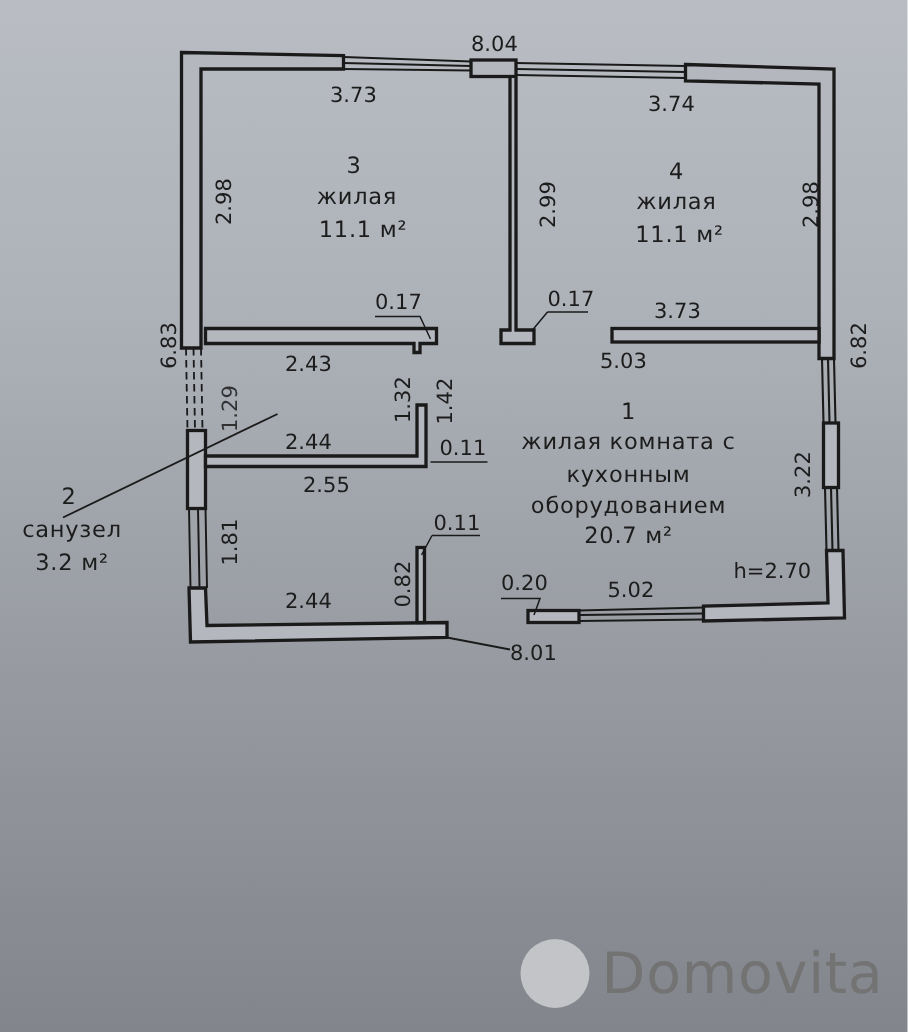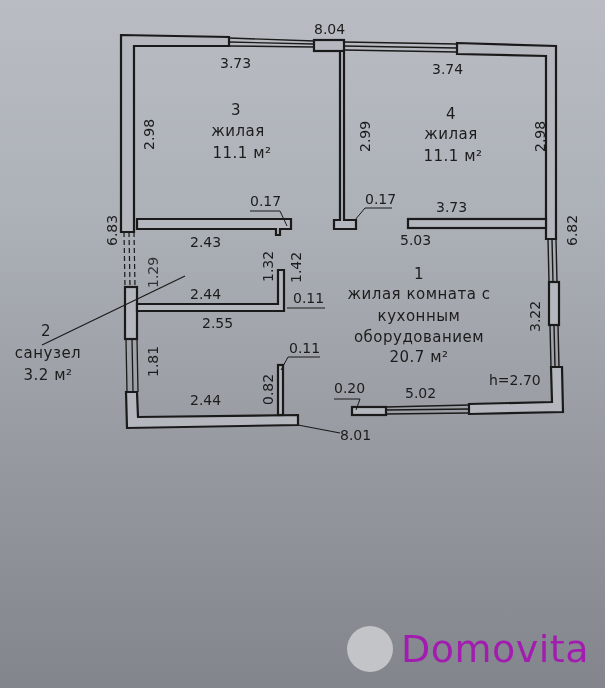--- a/index.html
+++ b/index.html
@@ -8,21 +8,21 @@
     background: linear-gradient(180deg, #b9bdc3 0%, #adb1b8 30%, #979ba1 65%, #82868c 100%);
     font-family: "DejaVu Sans", sans-serif;
   }
   #plan { position:absolute; left:0; top:0; }
   .lbl { font-family:"DejaVu Sans", sans-serif; fill:#1c1c1c; font-size:14px; }
   .room { font-family:"DejaVu Sans", sans-serif; fill:#1c1c1c; font-size:15px; letter-spacing:0.5px; }
   .watermark {
     position:absolute; left:347px; top:626px; display:flex; align-items:center;
   }
   .wm-dot { width:46px; height:46px; border-radius:50%; background:#c2c4c7; margin-right:8px; }
-  .wm-text { font-family:"DejaVu Sans", sans-serif; font-size:38px; color:#a21caf; letter-spacing:0.5px; }
+  .wm-text { font-family:"DejaVu Sans", sans-serif; font-size:38px; color:#737373; letter-spacing:0.5px; }
 </style>
 </head>
 <body>
 
 <svg id="plan" width="605" height="688" viewBox="0 0 605 688">
   <g stroke="#1a1a1a" stroke-width="2.2" fill="none" stroke-linejoin="miter">
 
     <g>
       <path d="M121,35 L229,37 L229,46 L134,46 L134,232 L121,232 Z" fill="#b4b8be"></path>
     </g>

